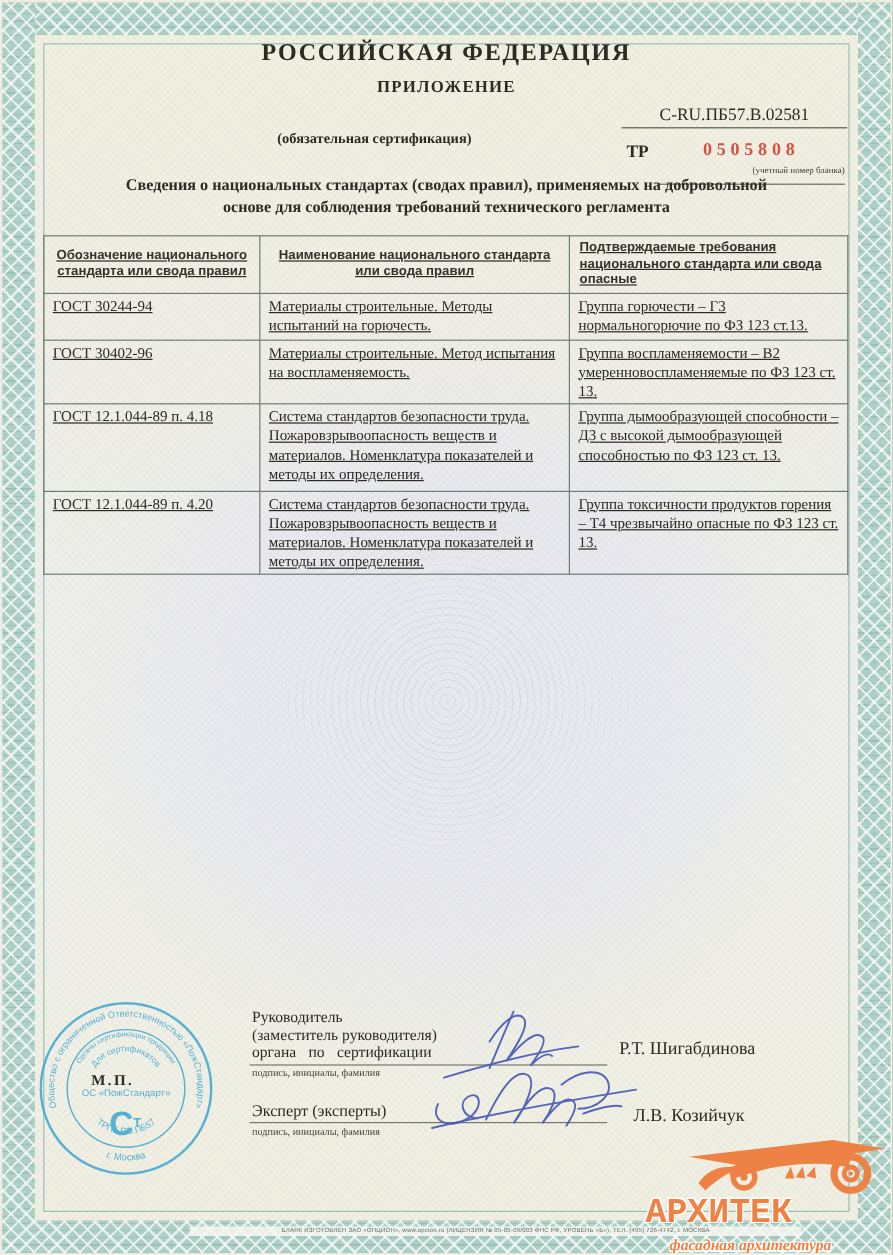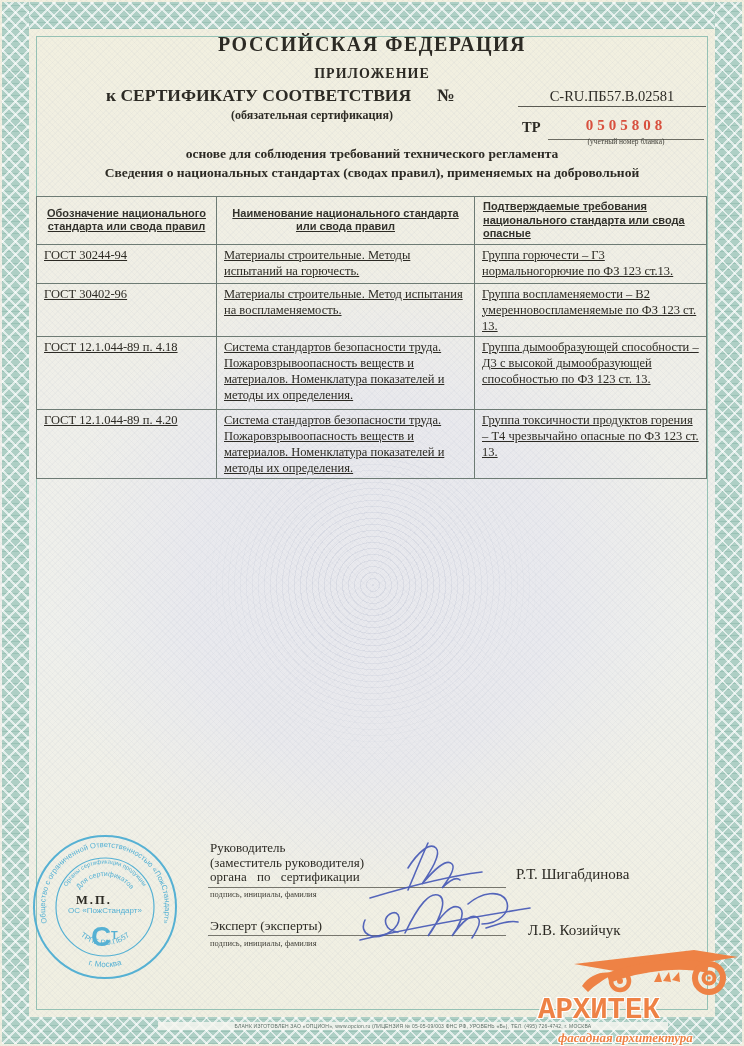--- a/index.html
+++ b/index.html
@@ -35,22 +35,22 @@
   .abs{position:absolute;}
   .h-country{top:33px;left:0;width:100%;text-align:center;font-size:20px;font-weight:bold;letter-spacing:1.5px;z-index:2;}
   .h-app{top:66px;left:0;width:100%;text-align:center;font-size:14px;font-weight:bold;letter-spacing:1px;z-index:2;}
   .h-certline{top:85px;left:106px;font-size:17.5px;font-weight:bold;z-index:2;white-space:nowrap;}
   .h-numsign{margin-left:26px;}
   .h-certnum{top:88px;left:518px;width:188px;text-align:center;font-size:14.5px;
      border-bottom:1px solid #5a5a52;padding-bottom:1px;z-index:2;}
   .h-mand{top:108px;left:142px;width:340px;text-align:center;font-size:12px;font-weight:bold;z-index:2;}
   .h-tr{top:119px;left:522px;font-size:14.5px;font-weight:bold;z-index:2;}
   .h-blank{top:117px;left:548px;width:156px;text-align:center;font-size:15px;font-weight:bold;
-     letter-spacing:4px;color:#d8503e;border-bottom:1px solid #6b6b62;padding-bottom:5px;z-index:2;}
-  .h-blankcap{top:137px;left:548px;width:156px;text-align:center;font-size:7.5px;color:#3e3d36;z-index:2;}
+     letter-spacing:4px;color:#d8503e;border-bottom:1px solid #6b6b62;padding-bottom:19px;z-index:2;}
+  .h-blankcap{top:137px;left:548px;width:156px;text-align:right;font-size:7.5px;color:#3e3d36;z-index:2;}
   .h-sub{top:144px;left:40px;width:664px;text-align:center;font-size:13.5px;font-weight:bold;line-height:19px;z-index:2;}
   
   table.std{position:absolute;left:36px;top:196px;width:670px;border-collapse:collapse;table-layout:fixed;z-index:2;text-decoration:underline;}
   table.std col.c1{width:180px;} table.std col.c2{width:258px;} table.std col.c3{width:232px;}
   table.std th{font-family:"Liberation Sans", sans-serif;font-size:11px;font-weight:600;color:#33322c;
      border:1px solid #6d7b74;padding:3px 8px;line-height:13.5px;vertical-align:middle;}
   table.std th.c1h,table.std th.c2h{text-align:center;}
   table.std th.c3h{text-align:left;}
   table.std td{font-size:12.5px;border:1px solid #6d7b74;padding:2px 7px 2px 7px;
      vertical-align:top;line-height:16px;color:#2d2b24;}
@@ -89,31 +89,28 @@
   <div class="watermark"></div>
 
   <div class="band band-top"></div>
   <div class="band band-bottom"></div>
   <div class="band band-left"></div>
   <div class="band band-right"></div>
   <div class="inner-line"></div>
 
   <div class="abs h-country">РОССИЙСКАЯ ФЕДЕРАЦИЯ</div>
   <div class="abs h-app">ПРИЛОЖЕНИЕ</div>
-  <div class="abs h-certline">
-    <span>к СЕРТИФИКАТУ СООТВЕТСТВИЯ</span><span class="h-numsign">№</span>
-  </div>
   <div class="abs h-certnum">C-RU.ПБ57.В.02581</div>
   <div class="abs h-mand">(обязательная сертификация)</div>
   <div class="abs h-tr">ТР</div>
   <div class="abs h-blank">0505808</div>
   <div class="abs h-blankcap">(учетный номер бланка)</div>
   <div class="abs h-sub">
+    <div>Сведения о национальных стандартах (сводах правил), применяемых на добровольной</div>
     <div>основе для соблюдения требований технического регламента</div>
-    <div>Сведения о национальных стандартах (сводах правил), применяемых на добровольной</div>
   </div>
 
   <table class="std">
     <colgroup>
         <col class="c1">
         <col class="c2">
         <col class="c3">
       </colgroup>
     <tbody>
         <tr class="hr">

